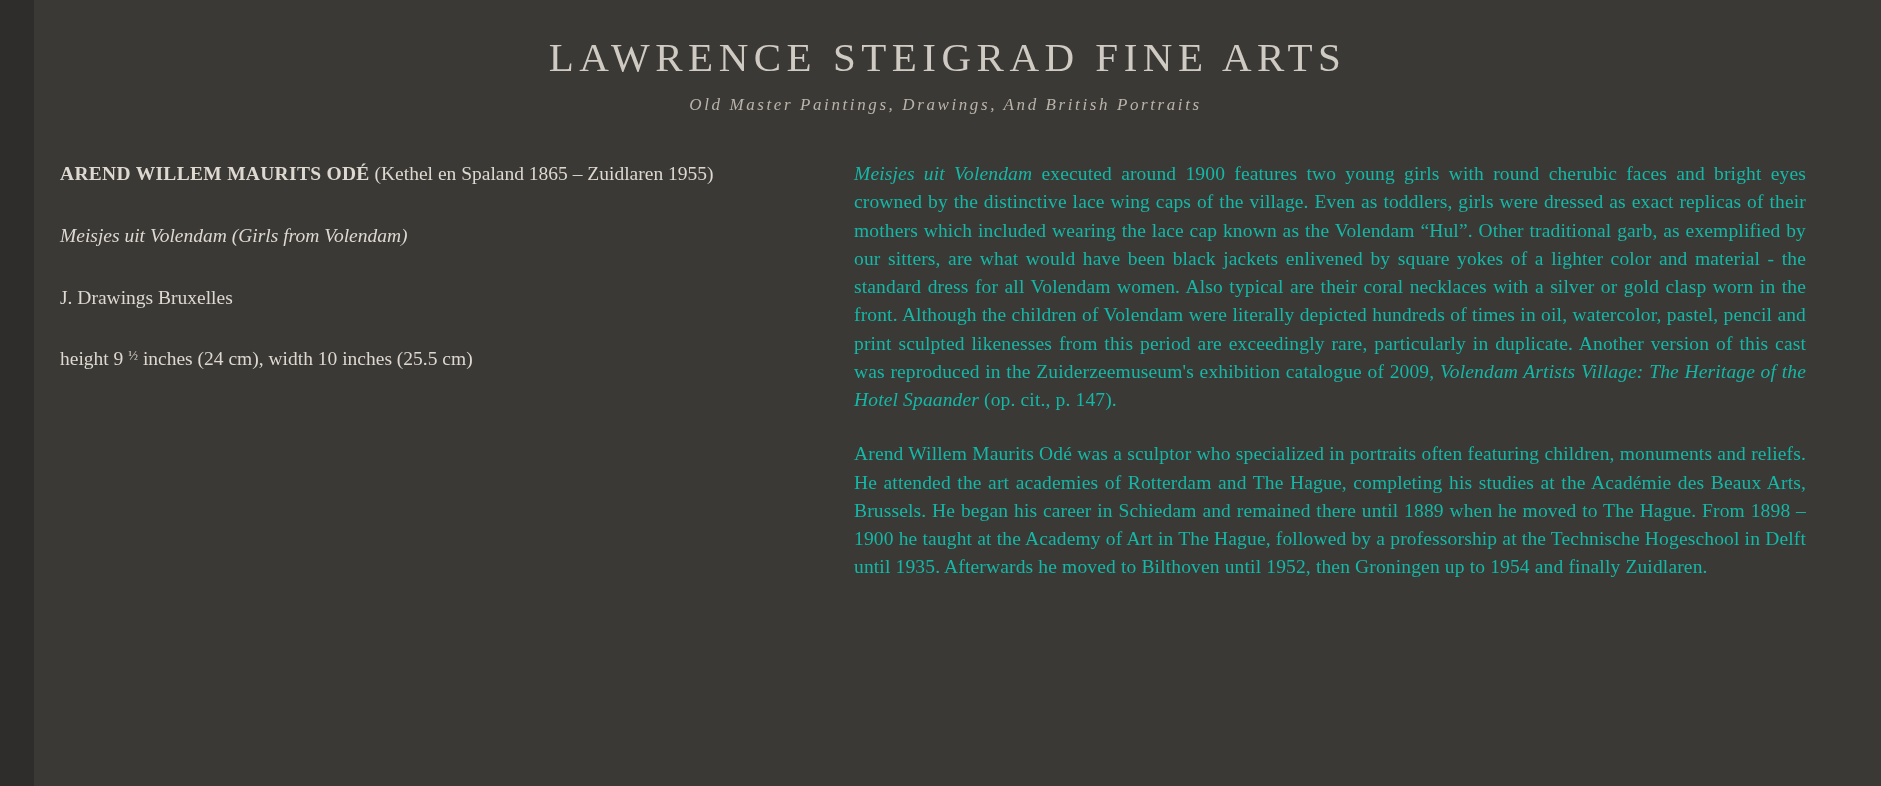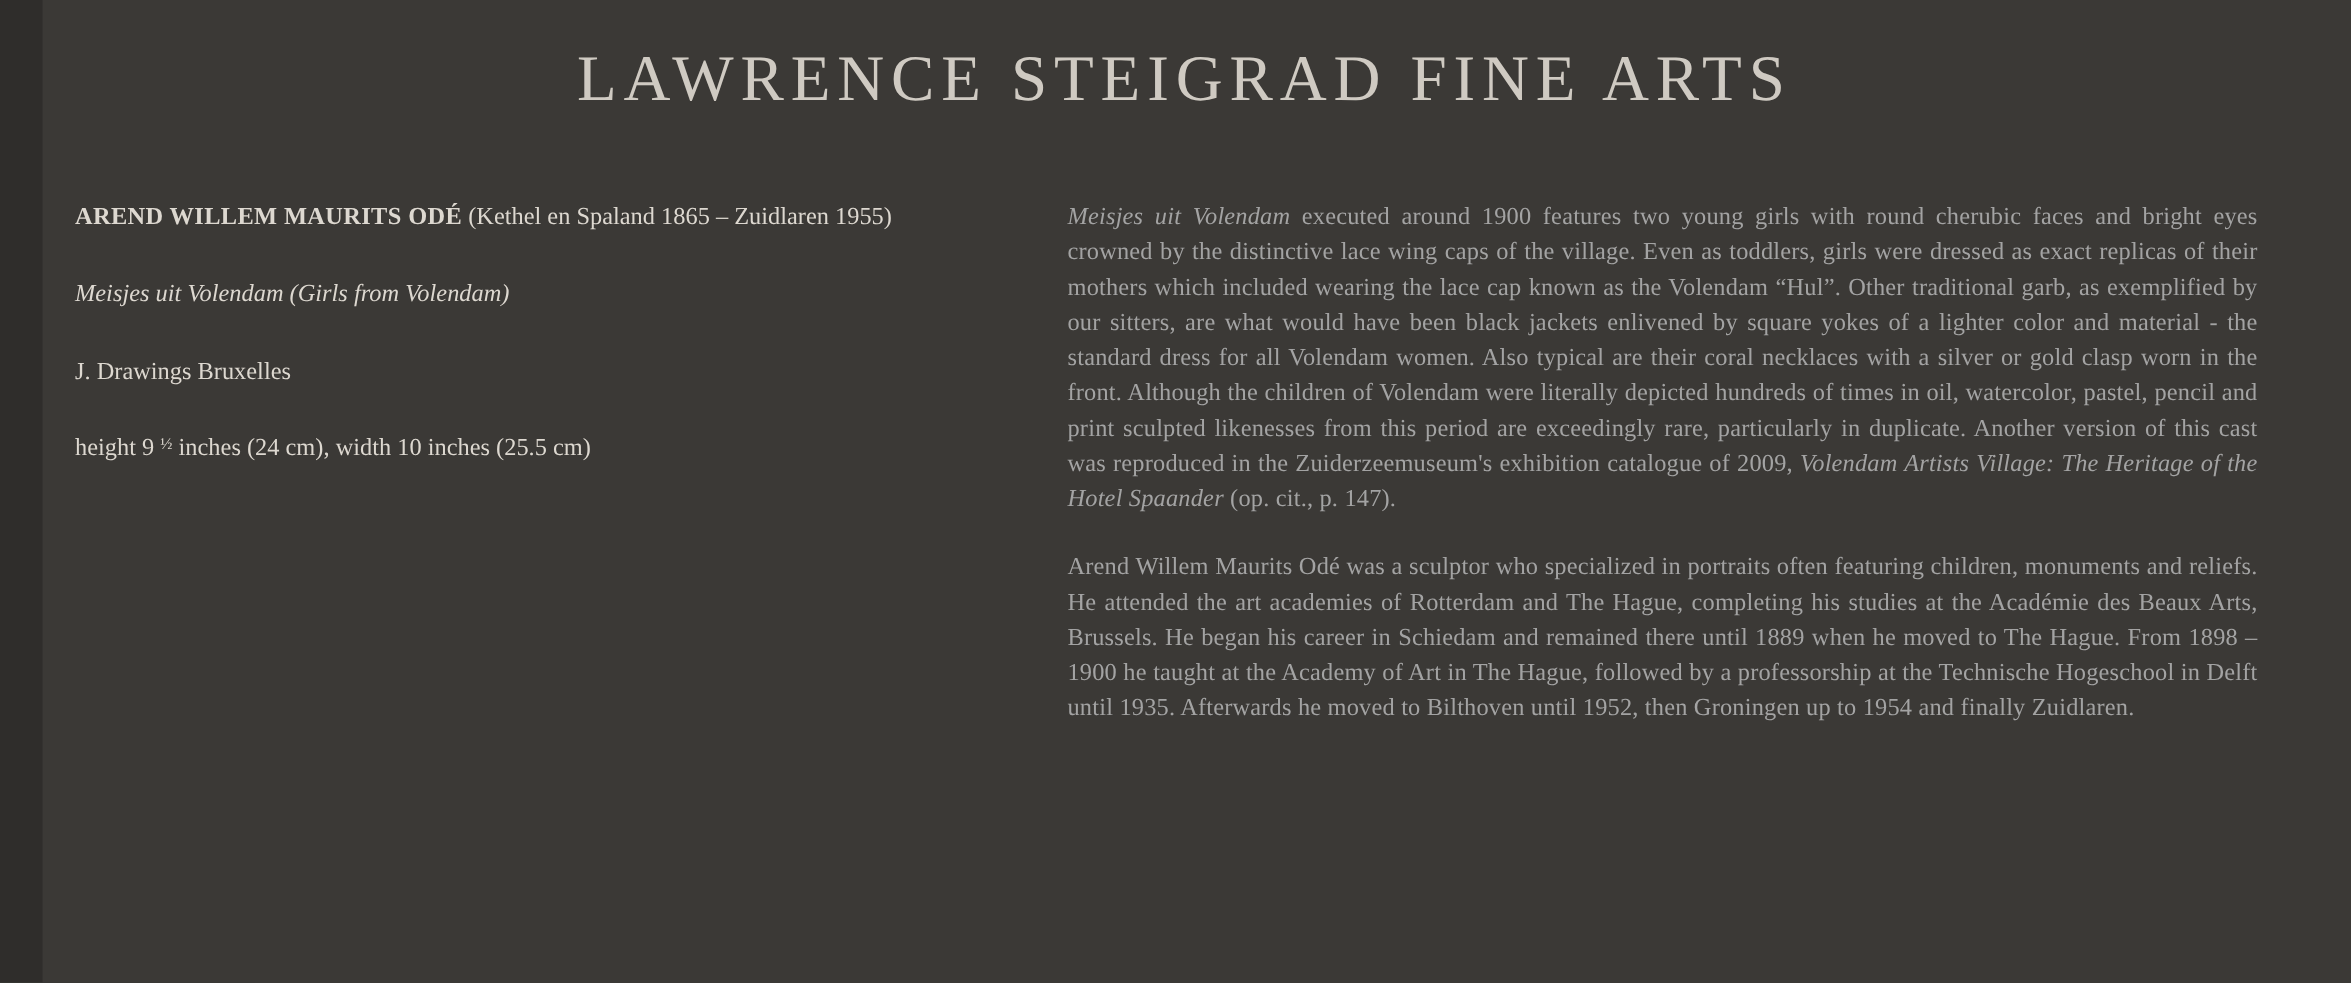--- a/index.html
+++ b/index.html
@@ -26,21 +26,21 @@
     left: 0; top: 0;
     width: 34px; height: 786px;
     background: #2f2d2b;
   }
   header.masthead {
     text-align: center;
     padding-top: 34px;
   }
   .brand {
     font-family: "Liberation Serif", serif;
-    font-size: 52px;
+    font-size: 41px;
     letter-spacing: 5.5px;
     color: #cfcac2;
     font-weight: 400;
     line-height: 1.15;
     margin: 0;
     padding-left: 14px;
   }
   .tagline {
     font-family: "Liberation Serif", serif;
     font-style: italic;
@@ -83,37 +83,38 @@
     letter-spacing: 0.3px;
   }
   .work-title {
     font-style: italic;
     font-weight: normal;
   }
   .ital { font-style: italic; }
   .body-para {
     font-size: 19.5px;
     line-height: 1.45;
-    color: #a3a3a3;
+    color: #14b8a6;
     text-align: justify;
     margin: 0 0 26px 0;
     letter-spacing: 0.15px;
   }
   .body-para:last-child { margin-bottom: 0; }
   .small-frac { font-size: 13px; vertical-align: 0.35em; }
 </style>
 </head>
 <body>
 
 <div class="page">
 
   <div class="left-gutter"></div>
 
   <header class="masthead">
     <h1 class="brand">LAWRENCE STEIGRAD FINE ARTS</h1>
+    <p class="tagline">Old Master Paintings, Drawings, And British Portraits</p>
   </header>
 
   <div class="columns">
 
     <div class="col-left">
       <p class="line first">
         <span class="artist-name">AREND WILLEM MAURITS ODÉ</span><span> (Kethel en Spaland 1865 – Zuidlaren 1955)</span>
       </p>
       <p class="line">
         <span class="work-title">Meisjes uit Volendam (Girls from Volendam)</span>

